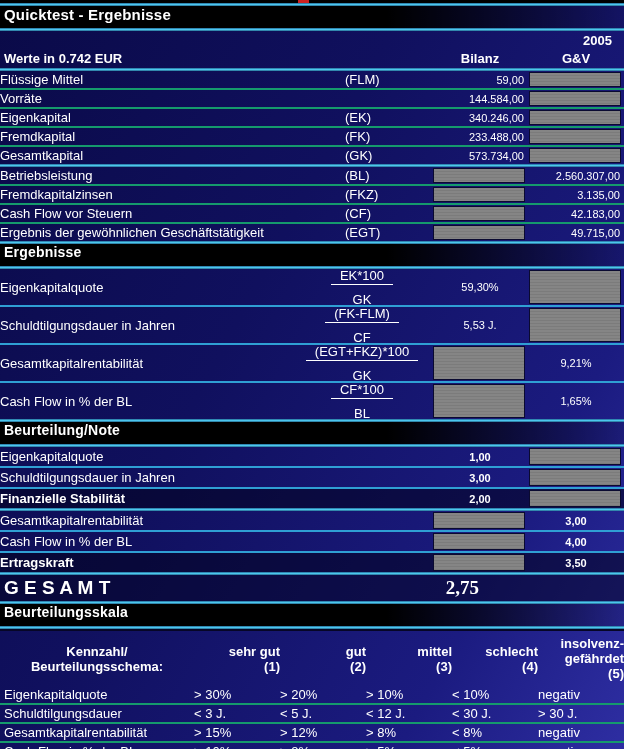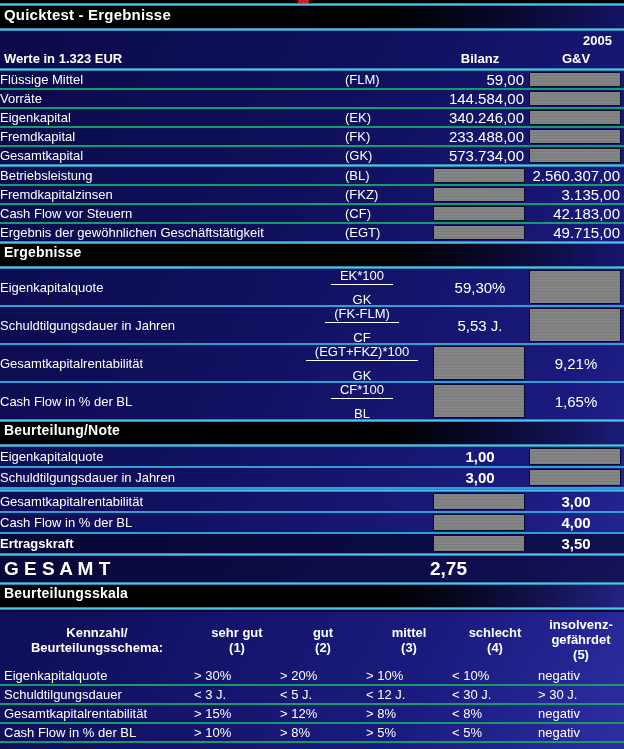--- a/index.html
+++ b/index.html
@@ -31,21 +31,21 @@
   .hdr .capline{height:19px;display:flex;align-items:center;}
   .hdr .unit{flex:1;font-weight:bold;font-size:13px;padding-left:4px;}
   .hdr .cap{width:96px;text-align:center;font-weight:bold;font-size:13px;}
   
   .row{display:flex;align-items:center;height:17px;}
   .sep-green{border-bottom:2px solid var(--c-rule_green,#159a6c);}
   .sep-cyan{border-bottom:2px solid #2f9fd4;}
   .lbl{flex:1;font-size:13px;white-space:nowrap;overflow:hidden;}
   .code{width:87px;font-size:13px;}
   .cell{width:96px;height:100%;position:relative;display:flex;align-items:center;}
-  .cell .val{width:100%;text-align:right;font-size:15px;padding-right:4px;}
+  .cell .val{width:100%;text-align:right;font-size:11px;padding-right:4px;}
   .cell.center .val{text-align:center;padding-right:0;}
   .cell .val.bold{font-weight:bold;}
   .grayfill{
     position:absolute;top:1px;bottom:1px;left:1px;right:3px;
     background:repeating-linear-gradient(180deg,#858585 0 2px,#7b7b7b 2px 3px);
     border:1px solid #0a0a30;
   }
   
   .frow{display:flex;align-items:center;height:36px;}
   .frow .lbl{flex:1;}
@@ -53,25 +53,25 @@
   .frac{display:inline-flex;flex-direction:column;align-items:center;font-size:13px;line-height:15px;gap:6px;}
   .frac .num{border-bottom:1px solid #fff;padding:0 9px 1px;}
   .frac .den{padding-top:1px;}
   
   .darker{background:rgba(2,2,28,0.55);}
   .row.tall{height:19px;}
   .row .lbl.bold{font-weight:bold;}
   
   .gesamt{height:26px;display:flex;align-items:center;background:rgba(2,2,28,0.5);}
   .gesamt .glabel{flex:1;font-size:19px;font-weight:bold;padding-left:4px;}
-  .gesamt .gval{width:467px;position:absolute;left:0;text-align:right;font-size:19px;font-weight:bold;}
+  .gesamt .gval{width:467px;position:absolute;left:12px;text-align:right;font-size:19px;font-weight:bold;font-family:Liberation Serif, serif;}
   
   .skala-hdr{height:55px;display:flex;align-items:center;text-align:center;font-weight:bold;font-size:13px;line-height:15px;}
   .skala-hdr .kcol{width:194px;}
-  .skala-hdr .scol{width:86px;}
+  .skala-hdr .scol{width:86px;text-align:right;}
   .srow{display:flex;align-items:center;height:17px;font-size:13px;}
   .srow .slbl{width:194px;padding-left:4px;box-sizing:border-box;white-space:nowrap;}
   .srow .sval{width:86px;text-align:left;}
 </style>
 </head>
 <body>
 
 <div class="sheet">
 
   <div class="topstrip">
@@ -82,21 +82,21 @@
   <div class="band big">
     <span>Quicktest - Ergebnisse</span>
   </div>
   <div class="rule-cyan"></div>
 
   <div class="hdr">
     <div class="yearline">
       <div class="year">2005</div>
     </div>
     <div class="capline">
-      <div class="unit">Werte in 1.323 EUR</div>
+      <div class="unit">Werte in 0.742 EUR</div>
       <div class="cap">Bilanz</div>
       <div class="cap">G&amp;V</div>
     </div>
   </div>
   <div class="rule-cyan"></div>
 
   <div class="row sep-green">
     <div class="lbl">Flüssige Mittel</div>
     <div class="code">(FLM)</div>
     <div class="cell">
@@ -273,20 +273,29 @@
   </div>
   <div class="row tall sep-cyan">
     <div class="lbl">Schuldtilgungsdauer in Jahren</div>
     <div class="cell center">
         <span class="val bold">3,00</span>
       </div>
     <div class="cell">
         <div class="grayfill"></div>
       </div>
   </div>
+  <div class="row tall darker">
+    <div class="lbl bold">Finanzielle Stabilität</div>
+    <div class="cell center">
+        <span class="val bold">2,00</span>
+      </div>
+    <div class="cell">
+        <div class="grayfill"></div>
+      </div>
+  </div>
   <div class="rule-cyan"></div>
   <div class="row tall sep-cyan">
     <div class="lbl">Gesamtkapitalrentabilität</div>
     <div class="cell">
         <div class="grayfill"></div>
       </div>
     <div class="cell center">
         <span class="val bold">3,00</span>
       </div>
   </div>

